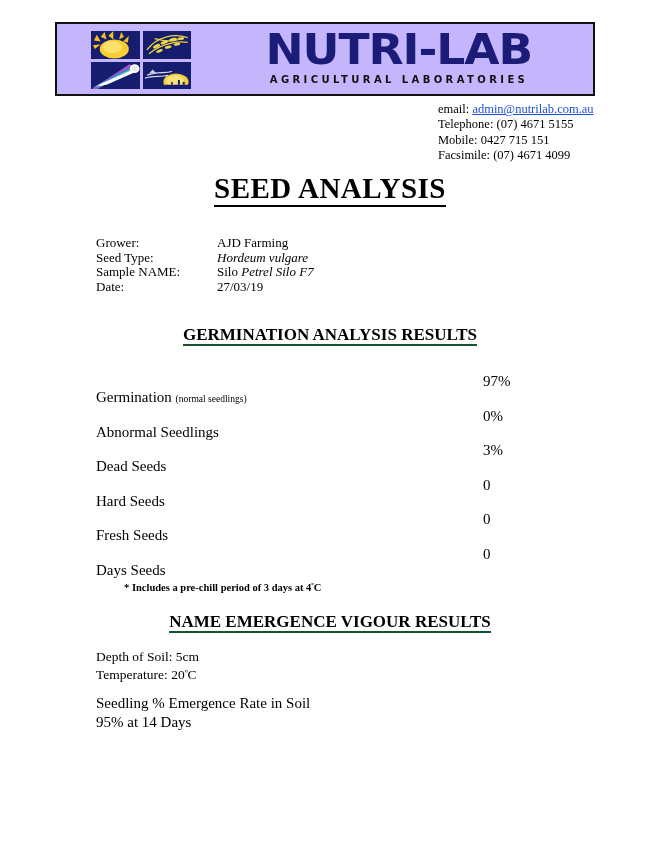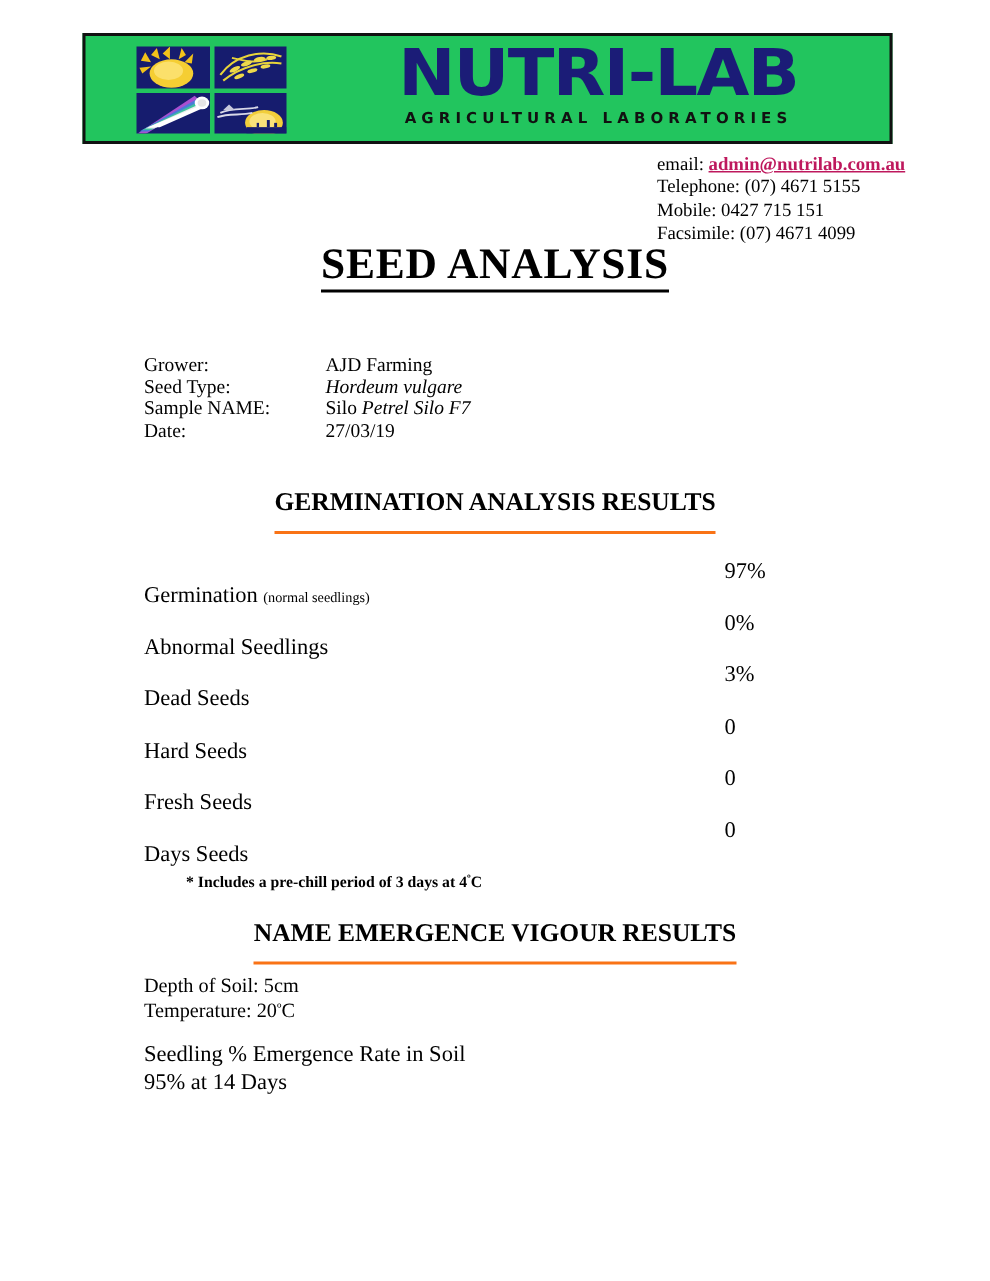--- a/index.html
+++ b/index.html
@@ -16,21 +16,21 @@
     overflow: hidden;
   }
 
   
   .logo-banner {
     position: absolute;
     left: 55px;
     top: 22px;
     width: 540px;
     height: 74px;
-    background: #22c55e;
+    background: #c4b5fd;
     border: 2px solid #111111;
     box-sizing: border-box;
   }
   .logo-glyph-grid {
     position: absolute;
     left: 34px;
     top: 7px;
     width: 100px;
     height: 58px;
     display: grid;
@@ -83,30 +83,29 @@
   
   .contact-block {
     position: absolute;
     left: 438px;
     top: 102px;
     font-size: 12.5px;
     line-height: 15.3px;
   }
   .contact-line { white-space: nowrap; }
   .email-link {
-    color: #be185d;
+    color: #1d4ed8;
     text-decoration: underline;
-    font-weight: bold;
   }
 
   
   .doc-title {
     position: absolute;
     left: 0;
-    top: 160px;
+    top: 172px;
     width: 660px;
     text-align: center;
     font-size: 29px;
     font-weight: bold;
     letter-spacing: 0.5px;
   }
   .doc-title span {
     border-bottom: 2px solid #000;
     padding-bottom: 1px;
   }
@@ -126,22 +125,22 @@
   
   .section-heading {
     position: absolute;
     width: 660px;
     left: 0;
     text-align: center;
     font-size: 17px;
     font-weight: bold;
   }
   .section-heading span {
-    border-bottom: 2px solid #f97316;
-    padding-bottom: 10px;
+    border-bottom: 2px solid #14532d;
+    padding-bottom: 0px;
   }
   #germination-heading { top: 325px; }
   #vigour-heading { top: 612px; }
 
   
   .results {
     position: absolute;
     left: 96px;
     top: 373px;
     width: 440px;

